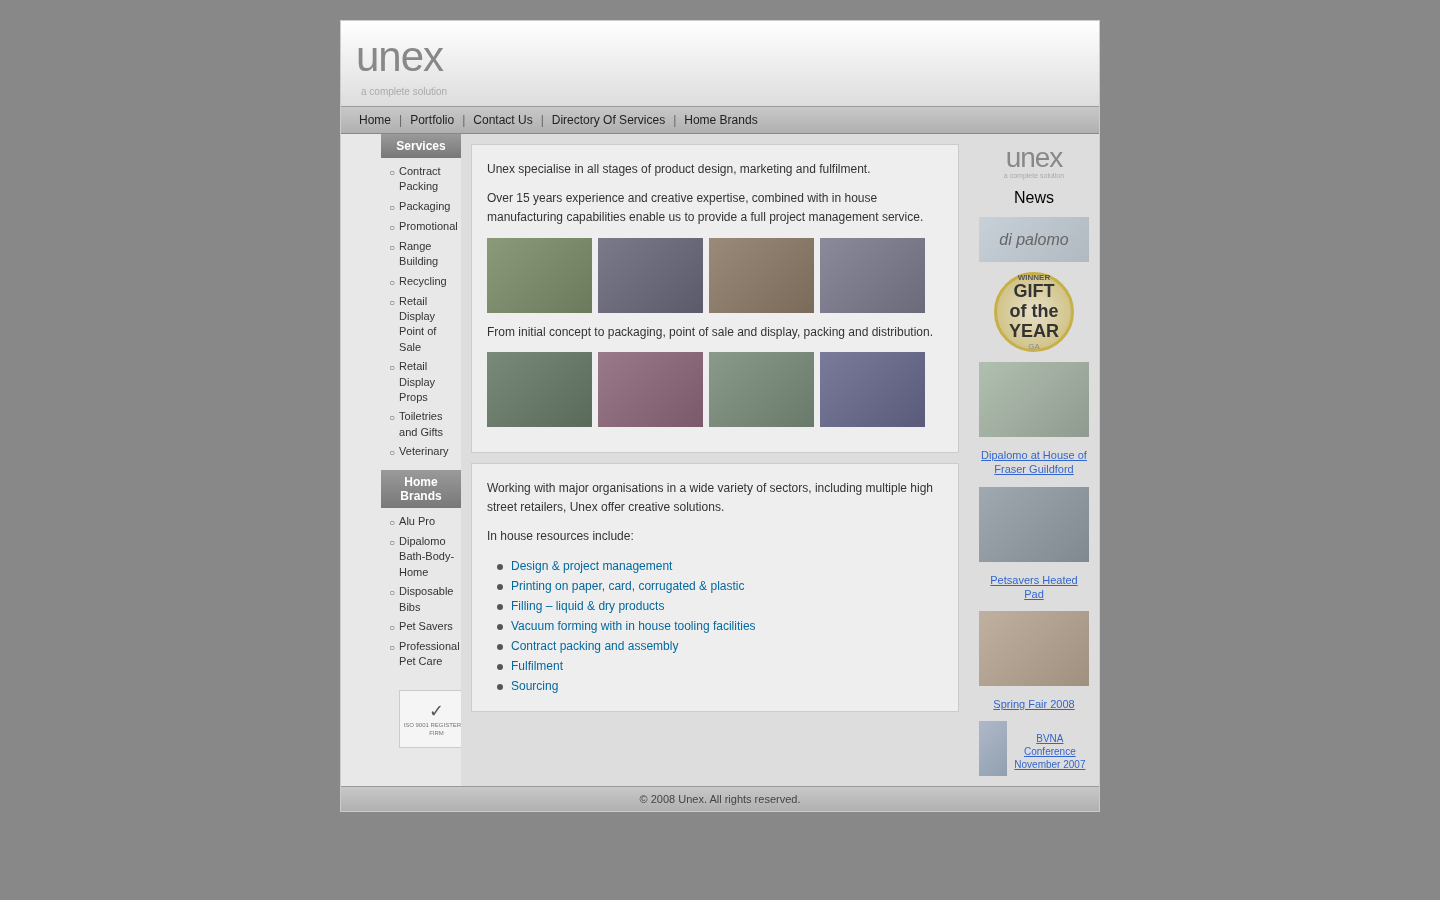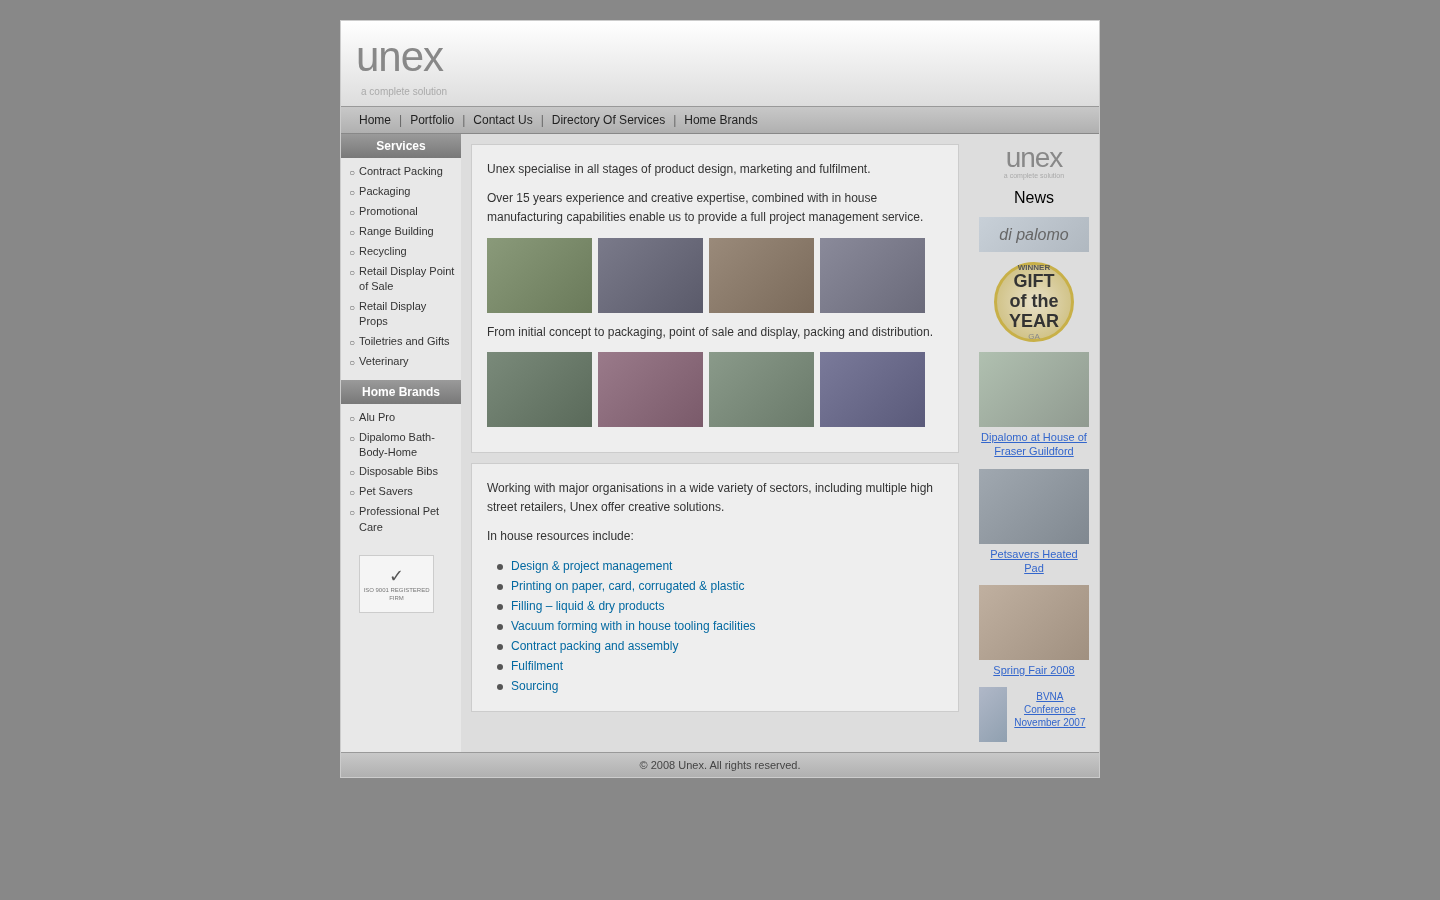--- a/index.html
+++ b/index.html
@@ -61,20 +61,21 @@
     #main-content {
       display: flex;
       background: #ddd;
     }
     
     #sidebar {
       width: 120px;
       min-width: 120px;
       background: #e8e8e8;
       padding-bottom: 20px;
+      padding-left: 40px;
     }
     .sidebar-section-header {
       background: linear-gradient(to bottom, #9a9a9a, #787878);
       color: #fff;
       font-size: 12px;
       font-weight: bold;
       padding: 5px 8px;
       margin-bottom: 4px;
       text-align: center;
     }
@@ -204,21 +205,21 @@
       color: #aaa;
       text-align: center;
     }
     .right-news {
       font-size: 16px;
       color: #000000;
       font-weight: normal;
     }
     .right-brand-img {
       width: 110px;
-      height: 35px;
+      height: 45px;
       background: linear-gradient(135deg, #c8d0d8, #b0b8c0);
       display: flex;
       align-items: center;
       justify-content: center;
       font-size: 18px;
       color: #666;
       font-style: italic;
     }
     .gift-badge {
       width: 80px;
@@ -250,21 +251,21 @@
     }
     .news-thumb-img-4 {
       background: linear-gradient(135deg, #b0b8c8, #90a0b0);
     }
     .news-thumb-label {
       font-size: 11px;
       color: #3366cc;
       text-align: center;
       text-decoration: underline;
       cursor: pointer;
-      margin-top: 3px;
+      margin-top: 11px;
       line-height: 1.3;
     }
     
     #footer {
       background: linear-gradient(to bottom, #c8c8c8, #b0b0b0);
       border-top: 1px solid #999;
       padding: 6px 10px;
       font-size: 11px;
       color: #444;
       text-align: center;

